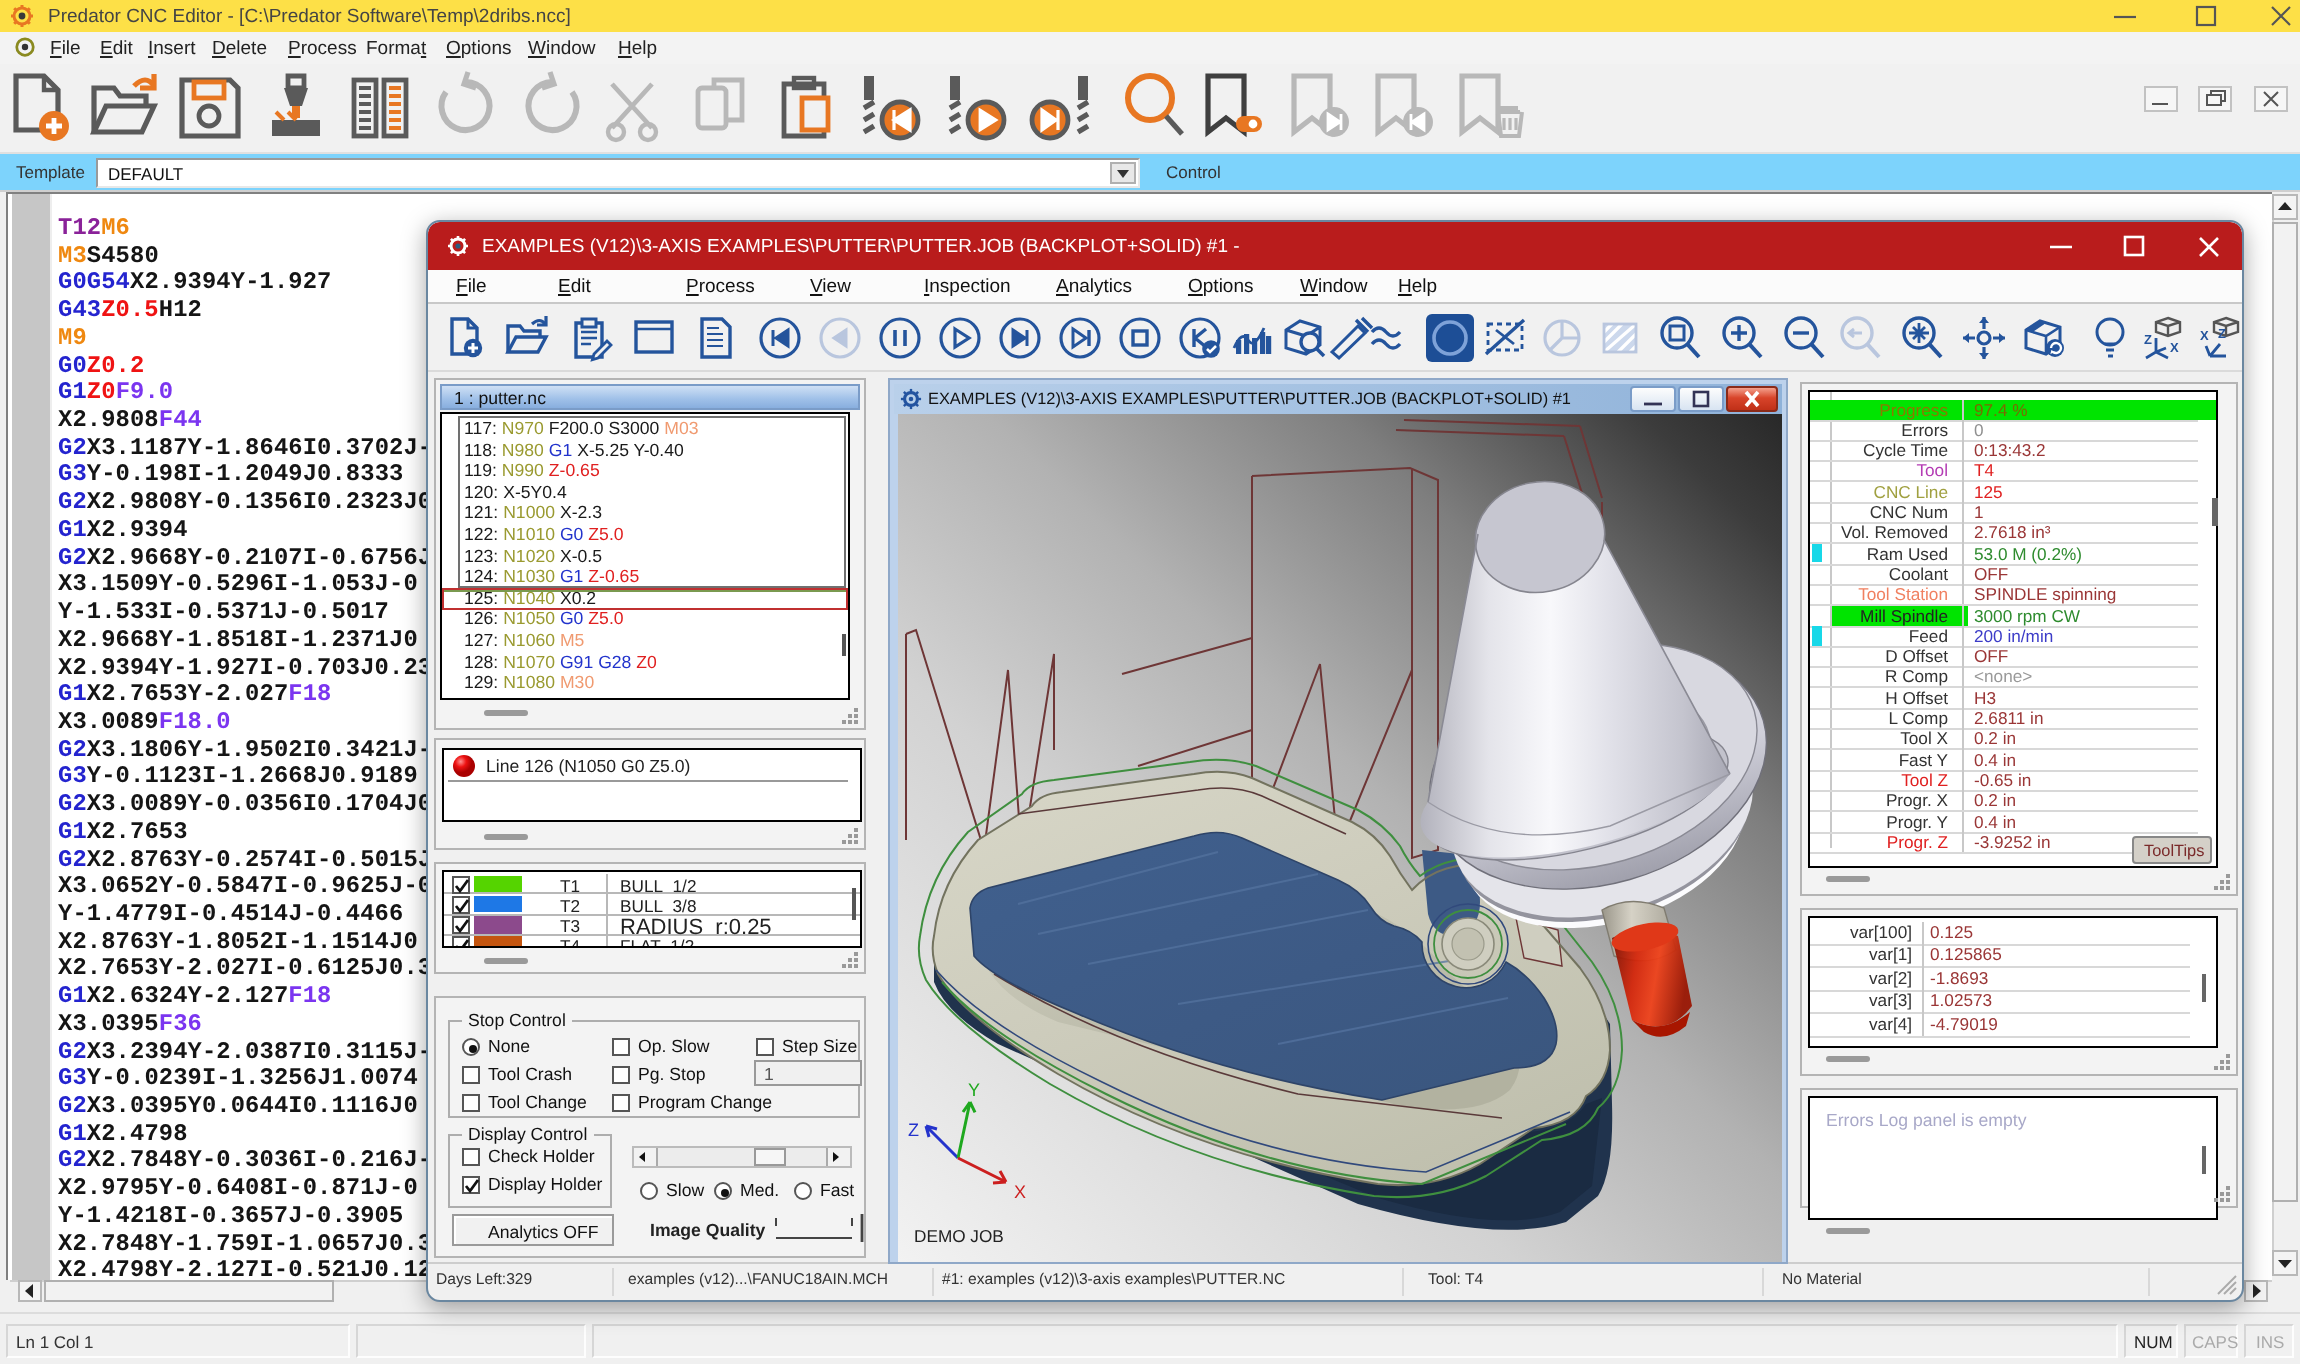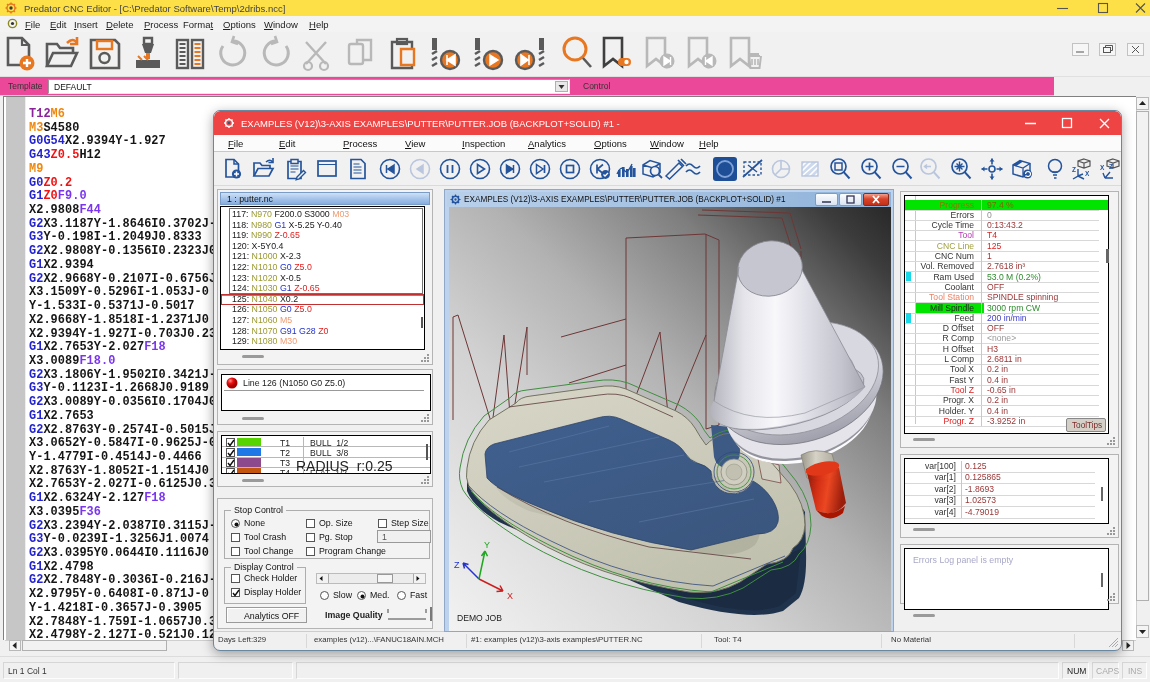--- a/index.html
+++ b/index.html
@@ -2,21 +2,21 @@
 <html><head><meta charset="utf-8"><style>
 *{margin:0;padding:0;box-sizing:border-box}
 svg{display:block}
 html,body{width:1150px;height:682px;overflow:hidden;font-family:"Liberation Sans",sans-serif;background:#f0f0f0;position:relative}
 .abs{position:absolute}
 
 #titlebar{left:0;top:0;width:1150px;height:16px;background:#fde047;color:#444;font-size:9.5px}
 #menubar{left:0;top:16px;width:1150px;height:16px;background:#f3f3f3;font-size:9.5px;color:#222}
 #menubar span.mi{position:absolute;top:3px}
 #toolbar{left:0;top:32px;width:1150px;height:45px;background:#f1f1f1;border-bottom:1px solid #e0e0e0}
-#optrow{left:0;top:77px;width:1054px;height:19px;background:#ec4899;border-bottom:1px solid #cfcfcf;font-size:8.5px;color:#333}
+#optrow{left:0;top:77px;width:1150px;height:19px;background:#7dd3fc;border-bottom:1px solid #cfcfcf;font-size:8.5px;color:#333}
 .sunken{border:1px solid;border-color:#9a9a9a #e8e8e8 #e8e8e8 #9a9a9a;background:#fff}
 
 #editor{left:3px;top:96px;width:1133px;height:544px;background:#fff;border-left:1px solid #808080;border-top:1px solid #808080;overflow:hidden}
 #emargin{left:6px;top:97px;width:20px;height:543px;background:#c6c6c6;border-right:1px solid #eee}
 #ecode{left:29px;top:108px;font-family:"Liberation Mono",monospace;font-weight:bold;font-size:11.9px;letter-spacing:0.06px;color:#151515;white-space:pre}
 .gl{height:13.72px;line-height:13.72px}
 
 .sb{background:#f0f0f0}
 .sbtn{position:absolute;background:#f4f4f4;border:1px solid #b8b8b8;color:#222;text-align:center}
 .sthumb{position:absolute;background:#f2f2f2;border:1px solid #b0b0b0}
@@ -226,21 +226,21 @@
  <div class="sfield" style="left:1092px;width:27px">
       <span class="abs" style="left:3px;top:3px;color:#aaa">CAPS</span>
     </div>
  <div class="sfield" style="left:1122px;width:25px">
       <span class="abs" style="left:5px;top:3px;color:#aaa">INS</span>
     </div>
 </div>
 <style>
 #iwin{left:213px;top:110px;width:909px;height:541px;background:#f0f0f0;border-radius:7px;overflow:hidden;
  box-shadow:0 3px 12px rgba(0,0,0,0.35);border:1px solid #6a87a0}
-#ititle{left:0;top:0;width:100%;height:24px;background:#ef4444;border-radius:6px 6px 0 0;color:#fff;font-size:9.5px}
+#ititle{left:0;top:0;width:100%;height:24px;background:#b91c1c;border-radius:6px 6px 0 0;color:#fff;font-size:9.5px}
 #imenu{left:0;top:24px;width:100%;height:17px;background:#fbfbfb;font-size:9.5px;color:#111;border-bottom:1px solid #c8c8c8}
 #imenu span{position:absolute;top:3px}
 #itoolbar{left:0;top:41px;width:100%;height:34px;background:#f1f1f1;border-bottom:1px solid #dadada}
 .pnl{position:absolute;background:#f3f3f3;border:1px solid #b4b4b4}
 .pnlwhite{position:absolute;background:#fff;border:1px solid #000000;overflow:hidden}
 .grip{position:absolute;height:3px;width:22px;background:#9a9a9a;border-radius:2px}
 .rsz{position:absolute;width:8px;height:8px}
 .ncrow{height:10.62px;line-height:10.62px;white-space:pre;font-size:8.8px;color:#1a1a1a}
 .trow{position:absolute;font-size:8.6px;color:#222;height:10.3px;line-height:10.3px;width:100%}
 .tlab{position:absolute;right:0;text-align:right}
@@ -530,21 +530,21 @@
 </div>
 <div class="abs" style="left:0;top:21.6px;width:100%;height:10.3px;border-bottom:1px solid #b8b8b8">
 <span class="cb" style="left:4px;top:0.5px">
             <svg width="8" height="8" viewBox="0 0 8 8">
               <path d="M1 4 l2 2.5 L7 1" stroke="#111" stroke-width="1.4" fill="none"></path>
             </svg>
           </span>
 <span class="abs" style="left:15px;top:0.5px;width:24px;height:8.5px;background:#8c4a8c"></span>
 <span class="abs" style="left:58px;top:0.5px;font-size:8.6px;color:#222">T3</span>
 <span class="abs" style="left:81px;top:0;height:10.3px;width:1px;background:#b8b8b8"></span>
-<span class="abs" style="left:74px;top:0.5px;font-size:14px;color:#222">RADIUS&nbsp;&nbsp;r:0.25</span>
+<span class="abs" style="left:88px;top:0.5px;font-size:11px;color:#222">RADIUS&nbsp;&nbsp;r:0.25</span>
 </div>
 <div class="abs" style="left:0;top:31.9px;width:100%;height:10.3px;border-bottom:1px solid #b8b8b8">
 <span class="cb" style="left:4px;top:0.5px">
             <svg width="8" height="8" viewBox="0 0 8 8">
               <path d="M1 4 l2 2.5 L7 1" stroke="#111" stroke-width="1.4" fill="none"></path>
             </svg>
           </span>
 <span class="abs" style="left:15px;top:0.5px;width:24px;height:8.5px;background:#c4550f"></span>
 <span class="abs" style="left:58px;top:0.5px;font-size:8.6px;color:#222">T4</span>
 <span class="abs" style="left:81px;top:0;height:10.3px;width:1px;background:#b8b8b8"></span>
@@ -568,21 +568,21 @@
 <div class="gbox" style="left:6px;top:11px;width:206px;height:49px">
         <b>Stop Control</b>
       </div>
 <span class="rad" style="left:13px;top:20px">
         <svg width="7" height="7" viewBox="0 0 7 7" style="position:absolute;left:0.5px;top:0.5px">
           <circle cx="3.5" cy="3.5" r="2" fill="#111"></circle>
         </svg>
       </span>
       <span class="lbl9" style="left:26px;top:19px">None</span>
 <span class="cb" style="left:88px;top:20px"></span>
-      <span class="lbl9" style="left:101px;top:19px">Op. Size</span>
+      <span class="lbl9" style="left:101px;top:19px">Op. Slow</span>
 <span class="cb" style="left:160px;top:20px"></span>
       <span class="lbl9" style="left:173px;top:19px">Step Size</span>
 <span class="cb" style="left:13px;top:34px"></span>
       <span class="lbl9" style="left:26px;top:33px">Tool Crash</span>
 <span class="cb" style="left:88px;top:34px"></span>
       <span class="lbl9" style="left:101px;top:33px">Pg. Stop</span>
 <div class="abs" style="left:159px;top:31px;width:54px;height:13px;background:#f0f0f0;border:1px solid #999">
         <span class="lbl9" style="left:4px;top:1px;color:#555">1</span>
       </div>
 <span class="cb" style="left:13px;top:48px"></span>
@@ -755,21 +755,21 @@
           <span class="abs tsep" style="top:10px;width:194px"></span>
           <span class="abs" style="left:76px;top:0;width:1px;height:10.3px;background:#c8c8c8"></span>
         </div>
 <div class="trow" style="top:199.2px">
           <span class="tlab" style="right:134px;color:#333">Progr. X</span>
           <span class="tval" style="left:82px;color:#9a3636">0.2 in</span>
           <span class="abs tsep" style="top:10px;width:194px"></span>
           <span class="abs" style="left:76px;top:0;width:1px;height:10.3px;background:#c8c8c8"></span>
         </div>
 <div class="trow" style="top:209.5px">
-          <span class="tlab" style="right:134px;color:#333">Holder. Y</span>
+          <span class="tlab" style="right:134px;color:#333">Progr. Y</span>
           <span class="tval" style="left:82px;color:#9a3636">0.4 in</span>
           <span class="abs tsep" style="top:10px;width:194px"></span>
           <span class="abs" style="left:76px;top:0;width:1px;height:10.3px;background:#c8c8c8"></span>
         </div>
 <div class="trow" style="top:219.8px">
           <span class="tlab" style="right:134px;color:#e02020">Progr. Z</span>
           <span class="tval" style="left:82px;color:#9a3636">-3.9252 in</span>
           <span class="abs tsep" style="top:10px;width:194px"></span>
           <span class="abs" style="left:76px;top:0;width:1px;height:10.3px;background:#c8c8c8"></span>
         </div>

